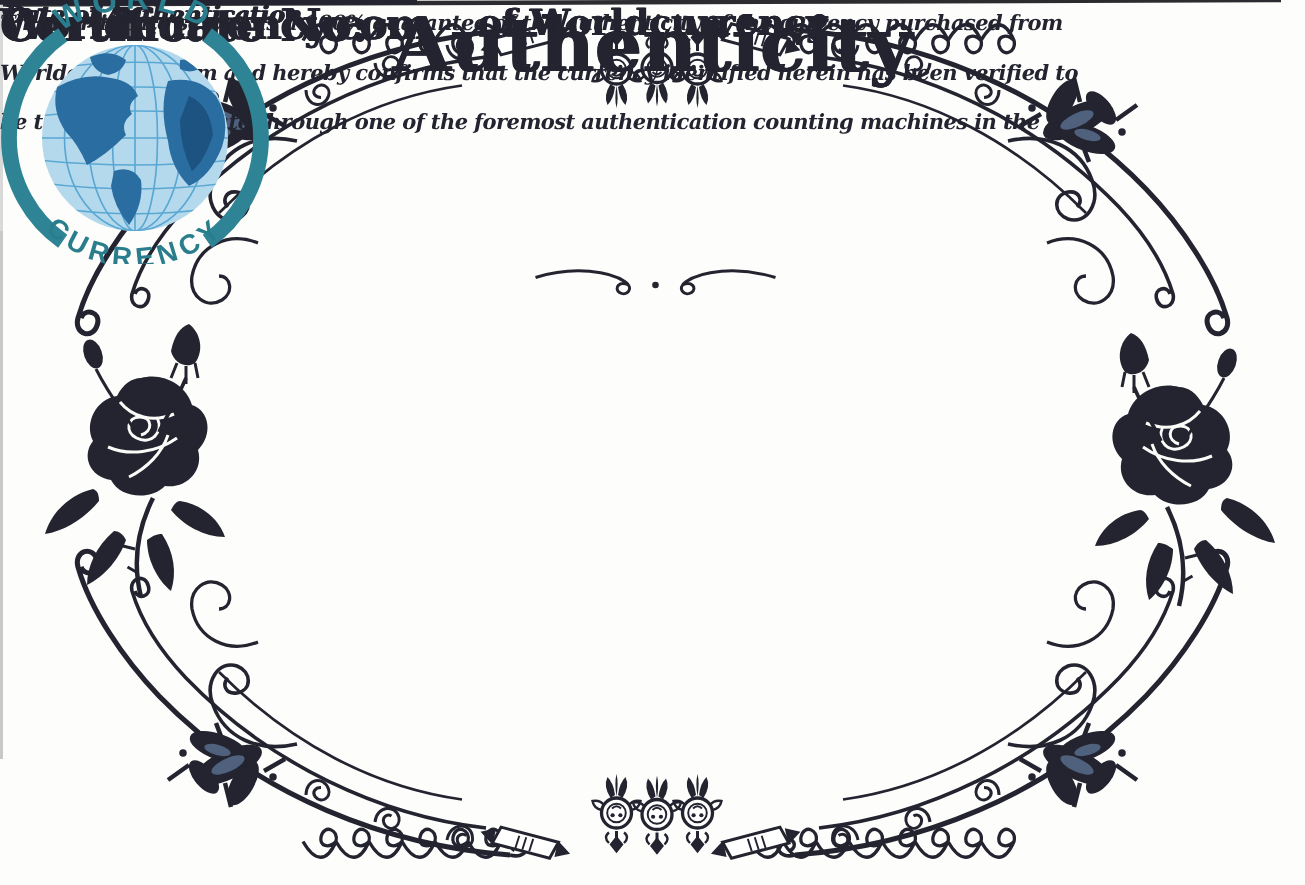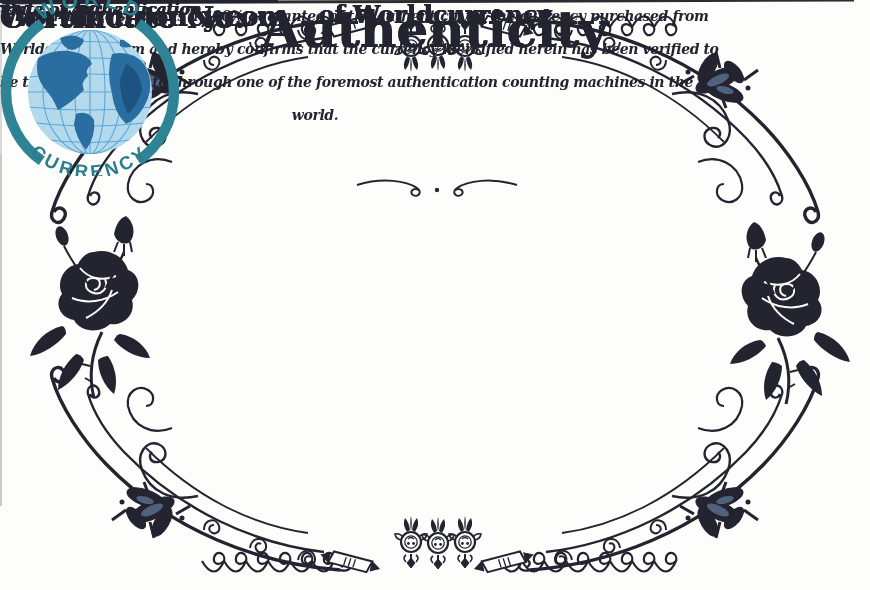--- a/index.html
+++ b/index.html
@@ -141,21 +141,20 @@
   <div class="txt title heavy">Authenticity</div>
   <div class="txt subtitle heavy">of Worldcurrency</div>
 
   <div class="txt certno-label heavy">Certificate No:</div>
   <div class="certno-line"></div>
 
   <div class="txt body-text">
     <div>This certificate serves as a 100% guarantee of the authenticity of the currency purchased from</div>
     <div>Worldcurrency.com and hereby confirms that the currency identified herein has been verified to</div>
     <div>be true and legitimate through one of the foremost authentication counting machines in the</div>
-    <div>world.</div>
   </div>
 
   <div class="txt signature heavy">Worldcurrency.com</div>
   <div class="date-line"></div>
   <div class="txt date-label heavy">Date of Authentication</div>
 
   <svg class="logo" width="180" height="176" viewBox="0 0 180 176">
     <defs>
       <clipPath id="gclip">
           <circle cx="90" cy="92" r="62"></circle>

